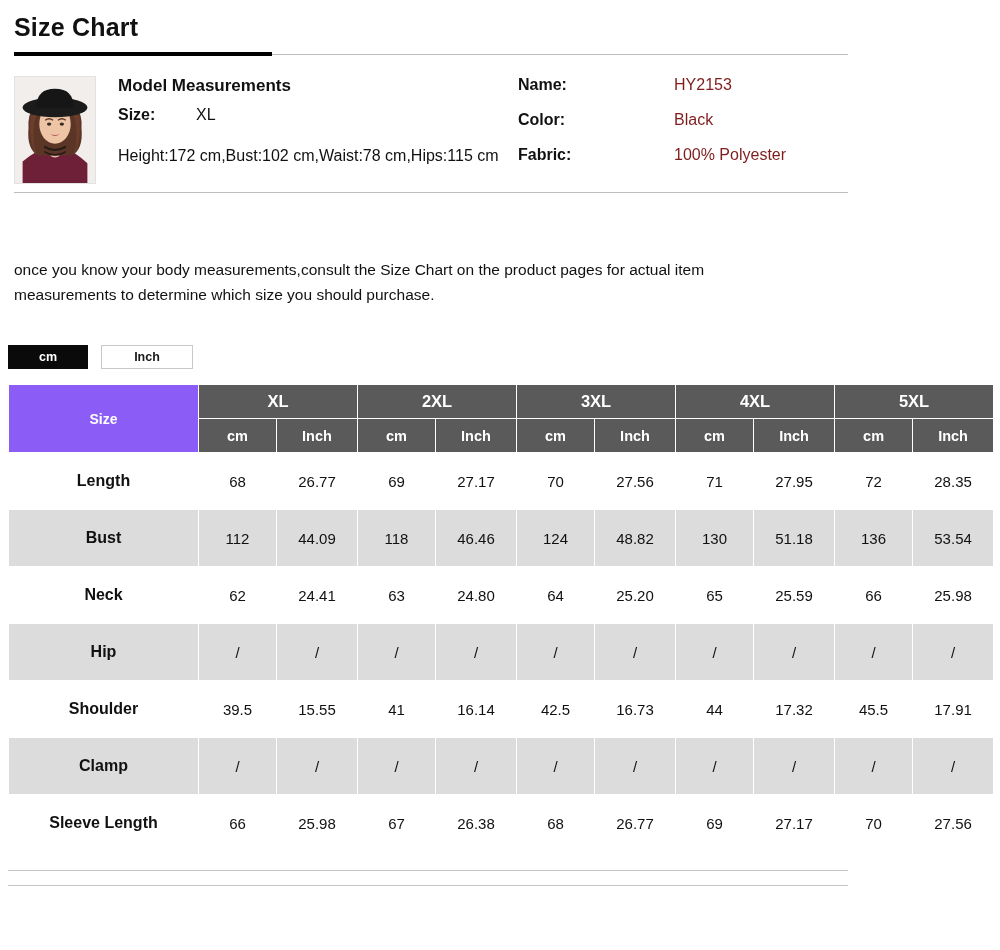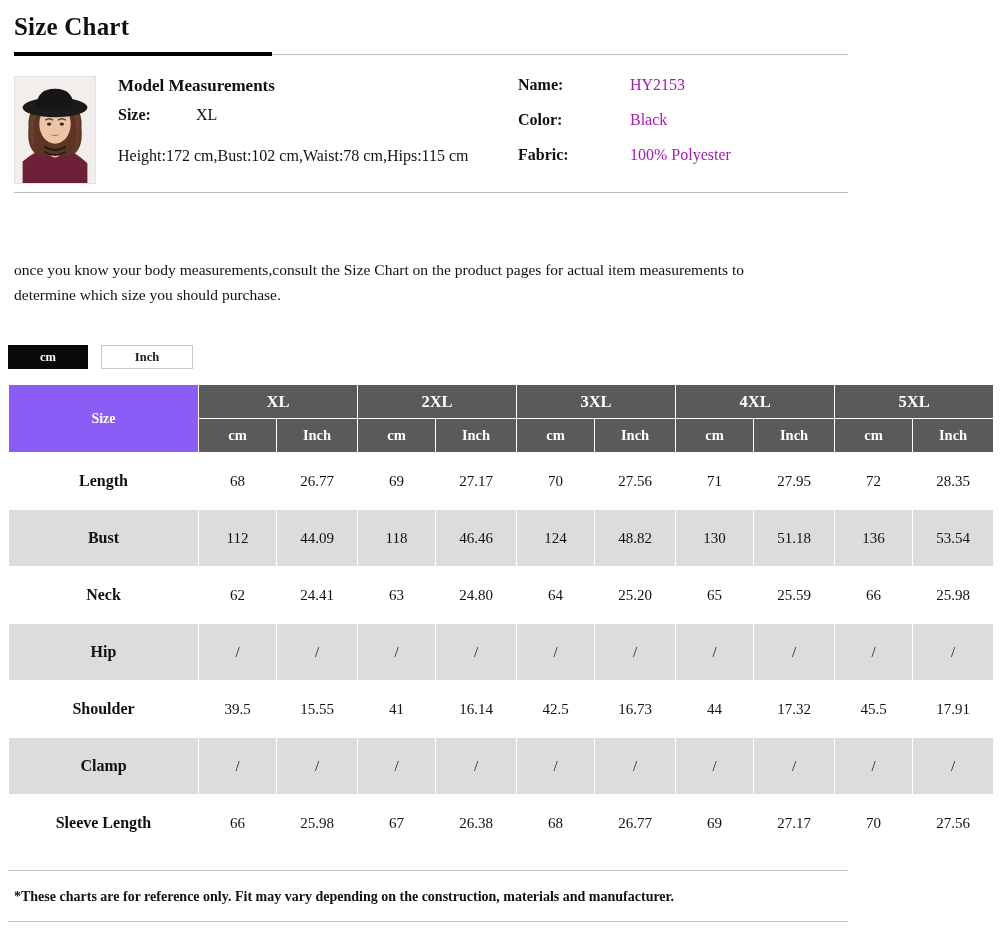--- a/index.html
+++ b/index.html
@@ -4,21 +4,21 @@
 <style>
   * { box-sizing: border-box; }
   html, body {
     margin: 0; padding: 0;
     width: 1000px; height: 950px;
     background: #ffffff;
     font-family: "Liberation Sans", sans-serif;
     color: #1a1a1a;
     overflow: hidden;
   }
-  .page { width: 860px; height: 950px; position: relative; font-family: Liberation Serif, serif; }
+  .page { width: 860px; height: 950px; position: relative; }
 
   
   .title-block { padding: 10px 0 0 14px; }
   .title {
     font-size: 25px; font-weight: bold; letter-spacing: .2px;
     color: #111; line-height: 34px; margin: 0;
   }
   .title-rules { position: relative; height: 6px; margin-top: 8px; }
   .rule-gray {
     position: absolute; left: 14px; right: 12px; top: 2px;
@@ -62,21 +62,21 @@
 
   .model-line {
     font-size: 16px; color: #111; line-height: 22px; margin-top: 12px;
   }
 
   .r-row { display: flex; align-items: baseline; margin-bottom: 17px; gap: 36px; }
   .r-key {
     font-size: 16px; font-weight: bold; color: #111;
     width: 76px; flex: none;
   }
-  .r-val { font-size: 16px; color: #a21caf; }
+  .r-val { font-size: 16px; color: #7f1d1d; margin-left: 44px; }
 
   .divider-full {
     height: 1px; background: #bdbdbd;
     margin: 8px 12px 0 14px;
   }
 
   
   .intro {
     font-size: 15.5px; line-height: 25px; color: #111;
     padding: 48px 70px 0 14px;
@@ -348,16 +348,15 @@
             <td class="cell">69</td>
             <td class="cell">27.17</td>
             <td class="cell">70</td>
             <td class="cell">27.56</td>
           </tr>
         </tbody>
     </table>
   </div>
 
   <div class="foot-divider"></div>
-  <div class="footnote">*These charts are for reference only. Fit may vary depending on the construction, materials and manufacturer.</div>
   <div class="foot-divider-bottom"></div>
 
 </div>
 
 </body></html>

